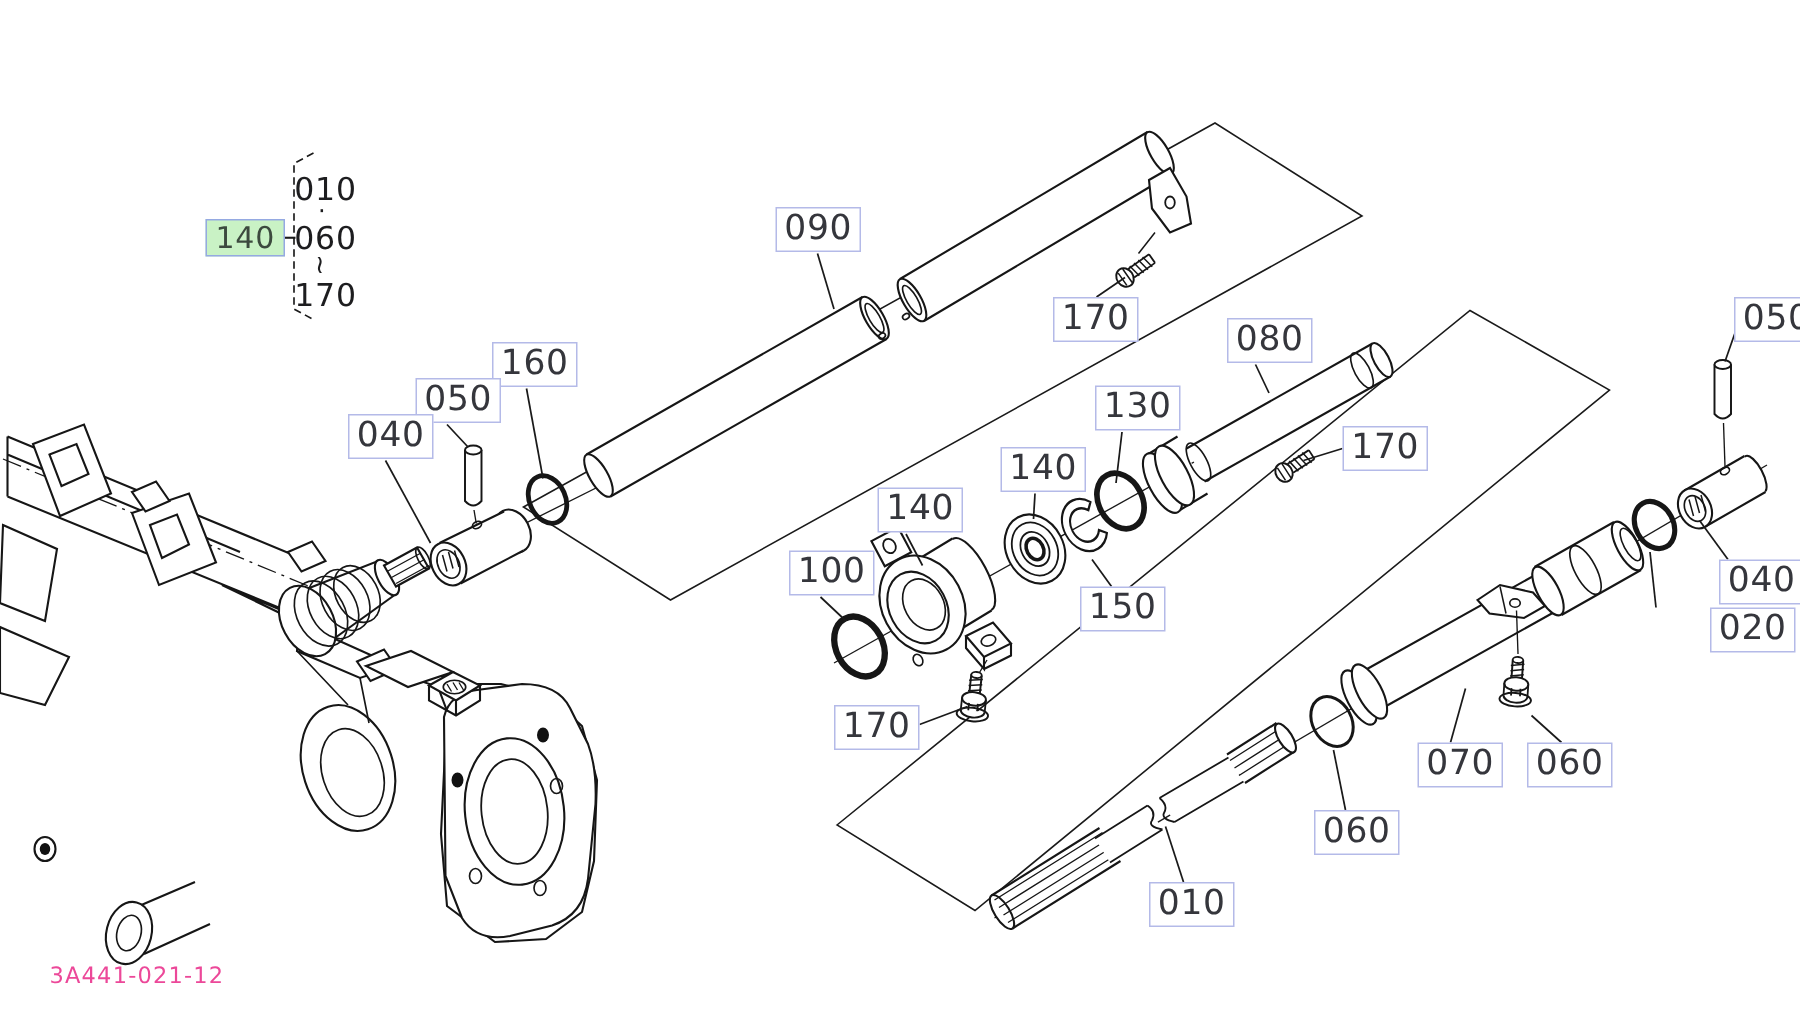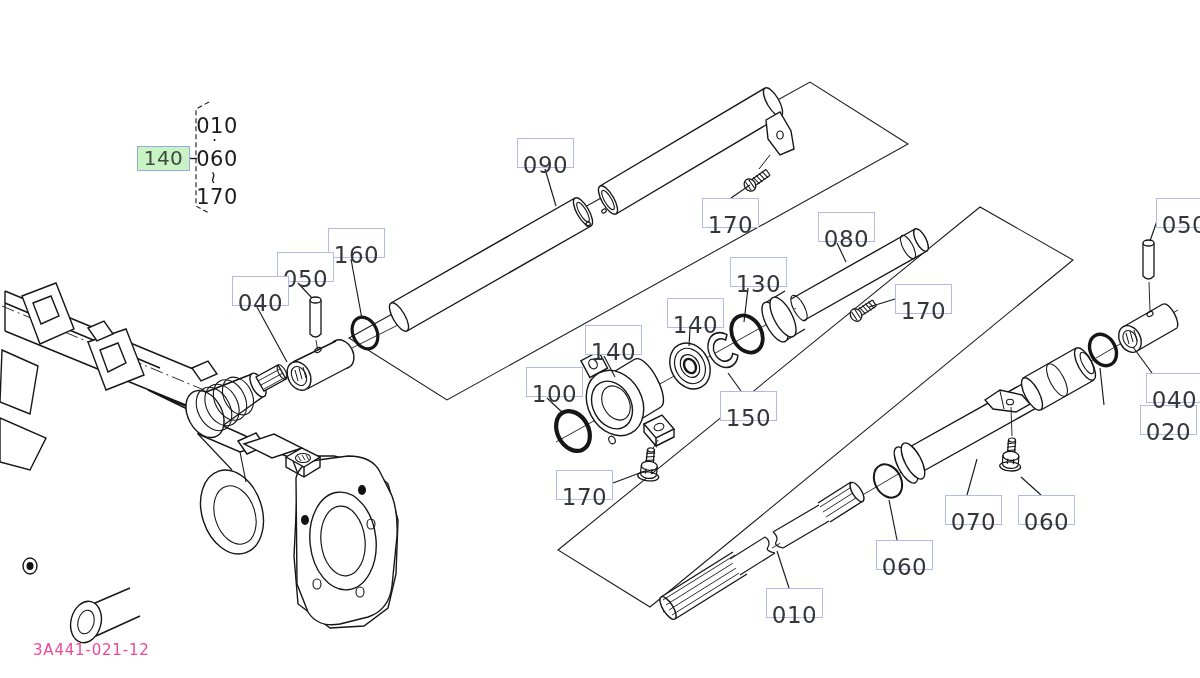--- a/index.html
+++ b/index.html
@@ -4,21 +4,21 @@
 <style>
   html,body { margin:0; padding:0; background:#ffffff; }
   #stage {
     position:relative; width:1200px; height:678px; overflow:hidden;
     background:#ffffff; font-family:"DejaVu Sans",sans-serif;
   }
   #stage svg { position:absolute; left:0; top:0; }
   .callout {
     position:absolute; box-sizing:border-box; min-width:57px; height:30px;
     background:#ffffff; border:1.5px solid #b4bae8; color:#35363c;
-    font:23px/26px "DejaVu Sans",sans-serif; text-align:center; padding:13px 2px;
+    font:23px/26px "DejaVu Sans",sans-serif; text-align:center; padding:0 2px;
     letter-spacing:0.5px; cursor:pointer; z-index:3;
   }
   #hl180 {
     position:absolute; left:137px; top:146px; width:53px; height:25px;
     box-sizing:border-box; background:#c9f2c5; border:1px solid #95a9e2;
     color:#3c4a3e; font:20px/22px "DejaVu Sans",sans-serif; text-align:center;
     letter-spacing:0.5px; cursor:pointer; z-index:3;
   }
   .grp-item {
     position:absolute; width:46px; color:#1d1d1f; text-align:center;

